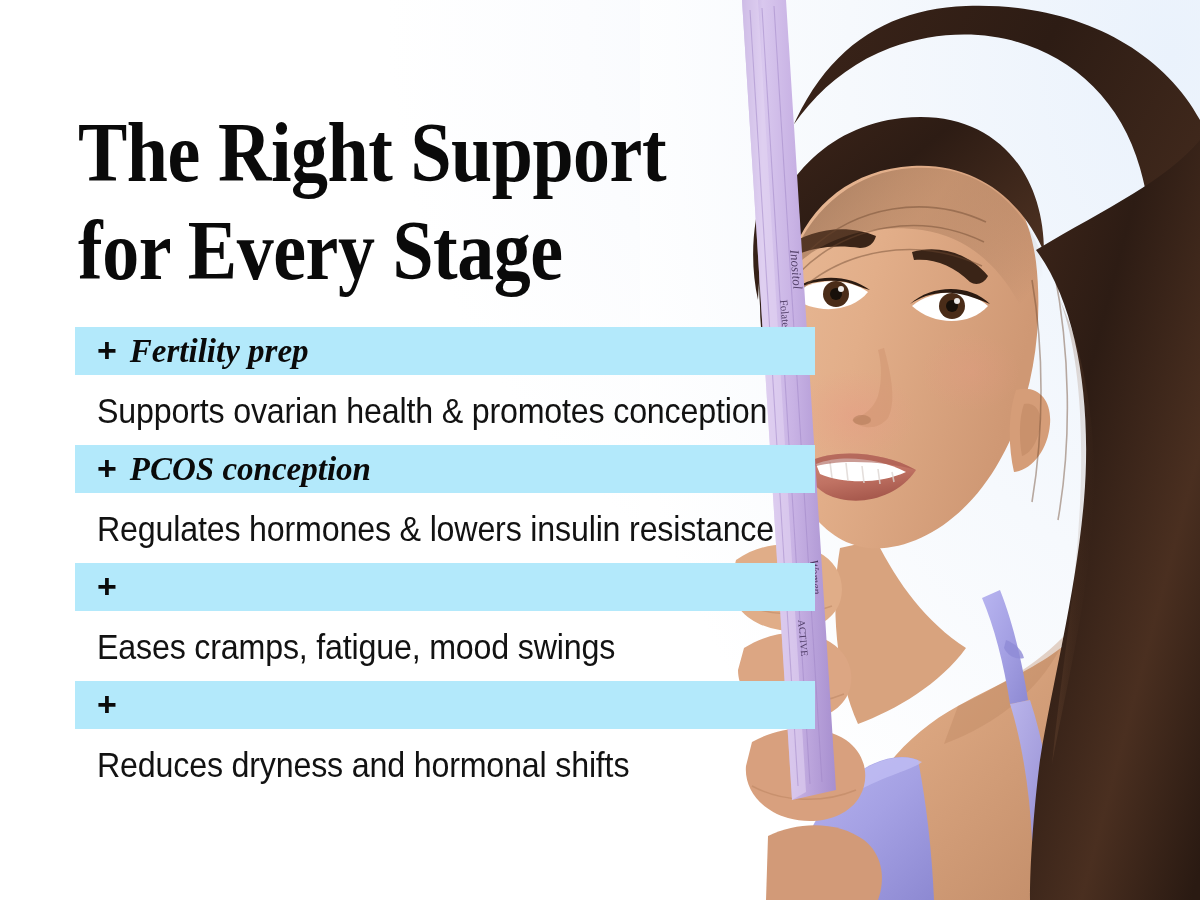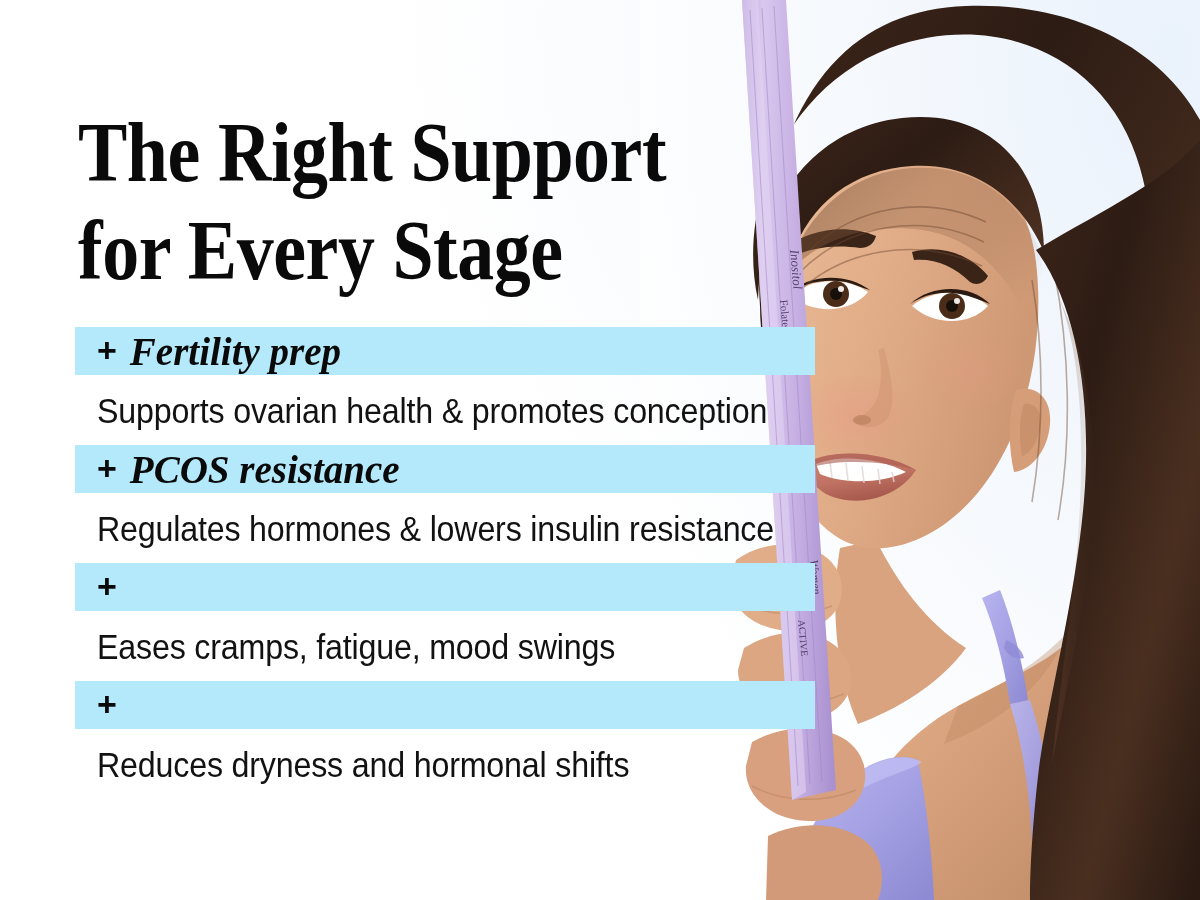--- a/index.html
+++ b/index.html
@@ -72,21 +72,21 @@
     font-size:34px;
     line-height:1;
     color:#0a0a0a;
     margin-right:13px;
     margin-top:-2px;
   }
   .feat-label {
     font-family:"Liberation Serif", serif;
     font-weight:700;
     font-style:italic;
-    font-size:39px;
+    font-size:33px;
     line-height:1;
     color:#0a0a0a;
     white-space:nowrap;
   }
 
   .feat-desc {
     margin-left:97px;
     height:70px;
     display:flex;
     align-items:center;
@@ -289,21 +289,21 @@
       <div class="feat-bar">
         <span class="feat-plus">+</span>
         <span class="feat-label">Fertility prep</span>
       </div>
       <div class="feat-desc">Supports ovarian health &amp; promotes conception</div>
     </div>
 
     <div class="feature">
       <div class="feat-bar">
         <span class="feat-plus">+</span>
-        <span class="feat-label">PCOS resistance</span>
+        <span class="feat-label">PCOS conception</span>
       </div>
       <div class="feat-desc">Regulates hormones &amp; lowers insulin resistance</div>
     </div>
 
     <div class="feature">
       <div class="feat-bar">
         <span class="feat-plus">+</span>
       </div>
       <div class="feat-desc">Eases cramps, fatigue, mood swings</div>
     </div>

